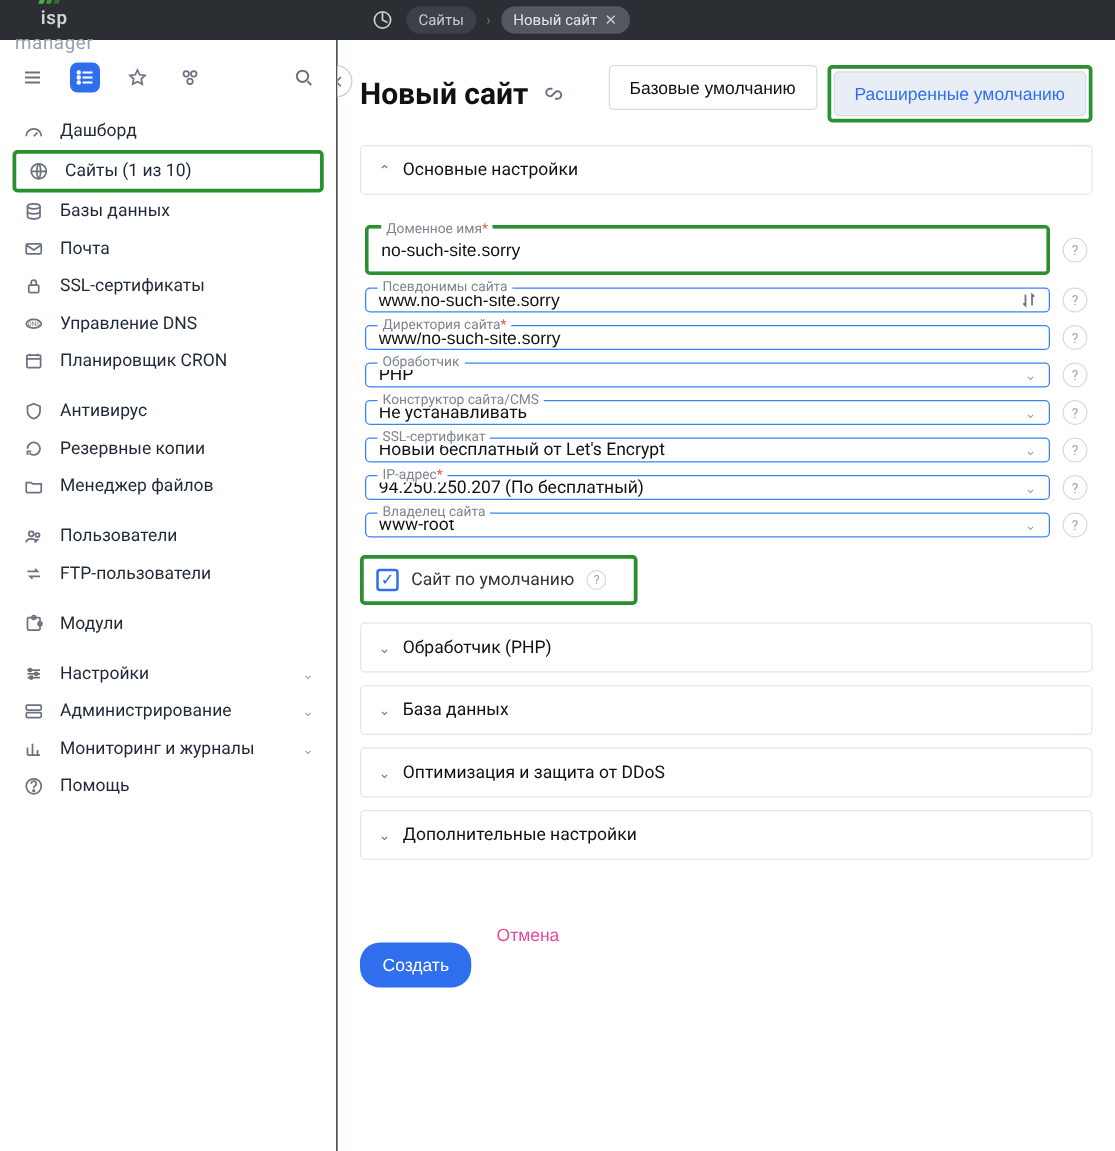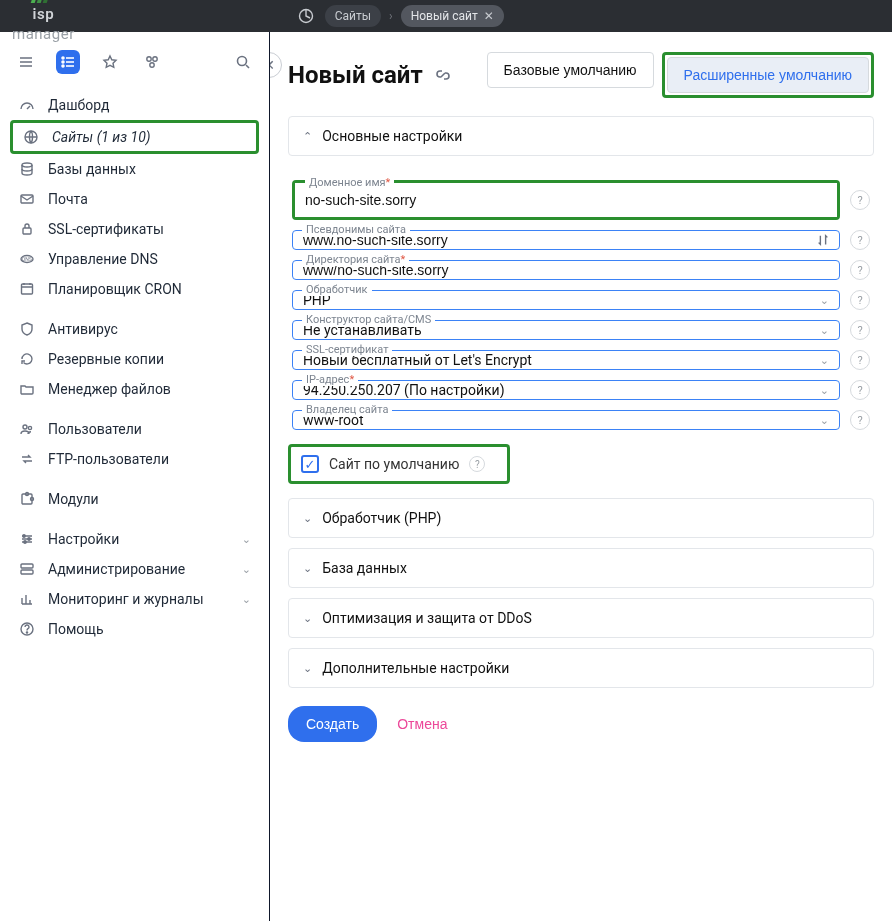--- a/index.html
+++ b/index.html
@@ -24,21 +24,21 @@
 .container { display: flex; height: calc(921px - 32px); }
 .sidebar { width: 270px; padding: 12px 10px 10px 10px; border-right: 1px solid #0f172a; }
 .sb-tools { display: flex; align-items: center; gap: 18px; padding: 6px 4px 16px 4px; }
 .sb-tools .sq { width: 24px; height: 24px; border-radius: 6px; display: flex; align-items: center; justify-content: center; color: #6b7280; }
 .sb-tools .sq.active { background: #2f6fed; color: #fff; }
 .sb-item { display: flex; align-items: center; gap: 12px; height: 30px; padding: 0 8px; border-radius: 6px; color: #1f2937; cursor: pointer; }
 .sb-item .ic { width: 18px; height: 18px; display: inline-flex; align-items: center; justify-content: center; color: #6b7280; font-size: 14px; }
 .sb-item .chev { margin-left: auto; color: #9aa0a6; font-size: 11px; }
 .sb-group-gap { height: 10px; }
 .hl { border: 3px solid #2a8f2f; border-radius: 4px; padding: 1px; }
-.hl .sb-item { height: 26px; font-style: italic; }
+.hl .sb-item { height: 26px; }
 
 
 .main { flex: 1; position: relative; padding: 20px 18px 20px 18px; overflow-y: auto; }
 .closecirc { position: absolute; left: -14px; top: 20px; width: 26px; height: 26px; border: 1px solid #c9cdd3; border-radius: 50%; background: #fff; display: flex; align-items: center; justify-content: center; color: #6b7280; font-size: 14px; }
 .titlebar { display: flex; align-items: center; gap: 12px; margin-bottom: 18px; }
 .titlebar h1 { font-size: 24px; font-weight: 700; color: #111; }
 .titlebar .link-ic { color: #6b7280; }
 .switch-wrap { margin-left: auto; display: flex; gap: 8px; }
 .switch-btn { height: 36px; padding: 0 16px; border: 1px solid #d6dade; border-radius: 4px; background: #fff; font-size: 14px; color: #111; cursor: pointer; }
 .switch-btn.active { background: #e9eef6; color: #2f6fed; }
@@ -61,21 +61,21 @@
 .sort-ic { position: absolute; right: 10px; top: 50%; transform: translateY(-50%); color: #6b7280; }
 .fld-hl { border: 3px solid #2a8f2f; border-radius: 4px; padding: 0; }
 .fld-hl input { border: none; height: 34px; border-radius: 0; }
 
 .check-hl { display: inline-block; border: 3px solid #2a8f2f; border-radius: 4px; padding: 8px 22px 8px 10px; margin: 14px 0 4px 0; }
 .check-row { display: flex; align-items: center; gap: 10px; }
 .check-row .cb { width: 18px; height: 18px; border: 2px solid #2f6fed; border-radius: 3px; display: flex; align-items: center; justify-content: center; color: #2f6fed; font-size: 13px; }
 .check-row .qm { width: 16px; height: 16px; border: 1px solid #d6dade; border-radius: 50%; display: flex; align-items: center; justify-content: center; color: #9aa0a6; font-size: 10px; }
 
 .buttons { display: flex; align-items: center; gap: 20px; margin-top: 18px; }
-.btn-primary { height: 36px; padding: 0 18px; background: #2f6fed; color: #fff; border: none; border-radius: 16px; font-size: 14px; cursor: pointer; }
+.btn-primary { height: 36px; padding: 0 18px; background: #2f6fed; color: #fff; border: none; border-radius: 16px; font-size: 14px; cursor: pointer; margin-top: 48px; }
 .btn-link { color: #ec4899; font-size: 14px; background: none; border: none; cursor: pointer; }
 
 svg { display: block; }
 </style>
 </head>
 <body>
 
 <div class="topbar">
   <div class="logo">
     <span class="bars">
@@ -402,21 +402,21 @@
               <span class="caret">⌄</span>
           </div>
         </div>
         <div class="help">?</div>
       </div>
 
       <div class="frow">
         <div class="fld">
           <span class="fld-label"><span>IP-адрес</span><span class="req">*</span></span>
           <div class="select">
-            <span class="val">94.250.250.207 (По настройки)</span>
+            <span class="val">94.250.250.207 (По бесплатный)</span>
               <span class="caret">⌄</span>
           </div>
         </div>
         <div class="help">?</div>
       </div>
 
       <div class="frow">
         <div class="fld">
           <span class="fld-label">Владелец сайта</span>
           <div class="select">

